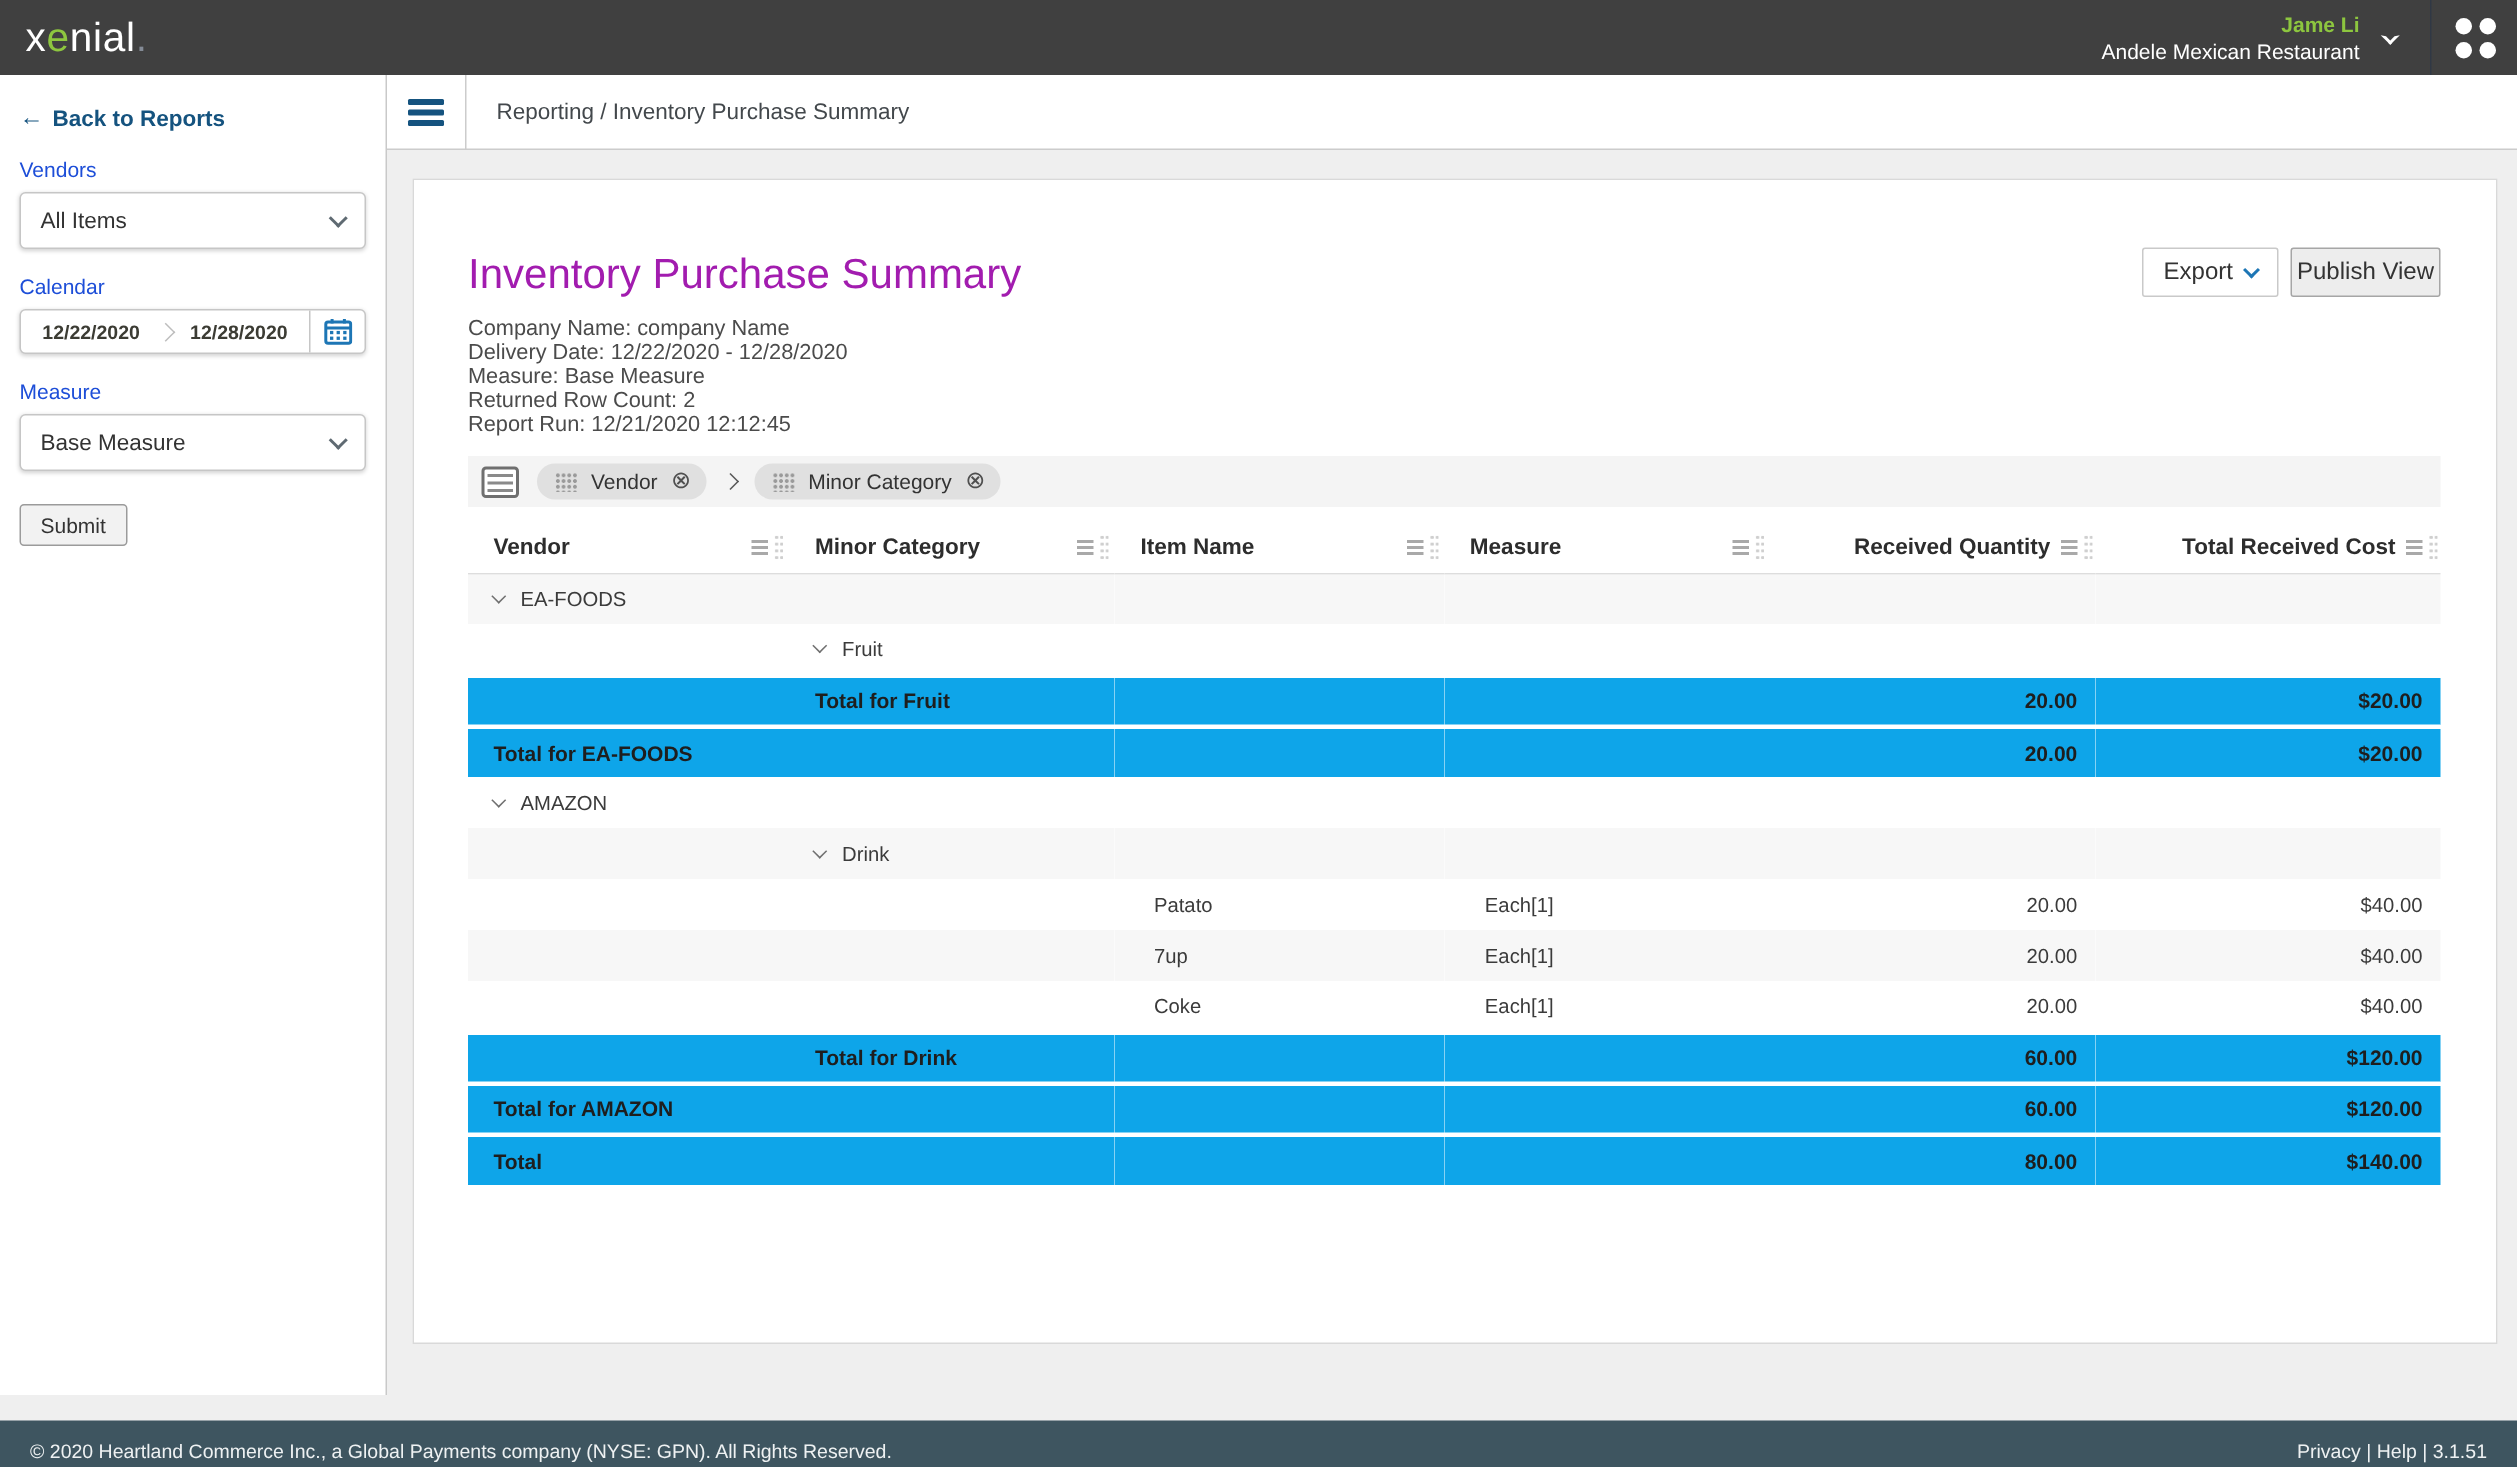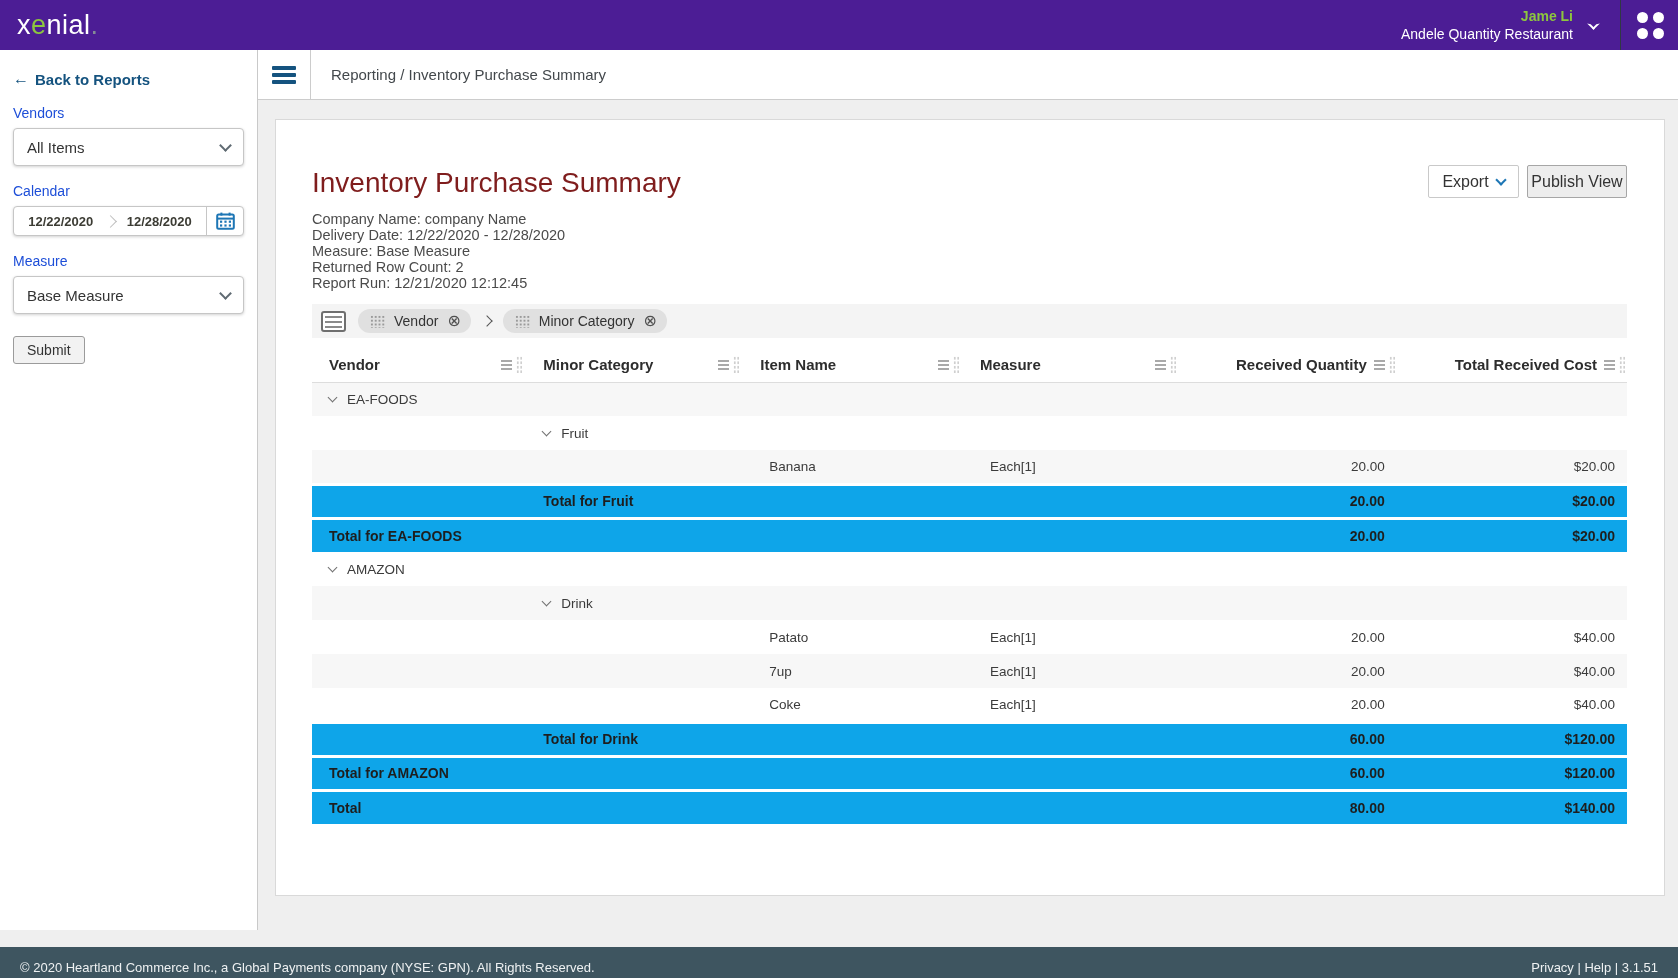--- a/index.html
+++ b/index.html
@@ -1,20 +1,20 @@
 <!DOCTYPE html>
 <html><head>
 <meta charset="utf-8">
 <style>
   * { margin:0; padding:0; box-sizing:border-box; }
   html,body { width:1678px; height:978px; overflow:hidden;
     font-family:"Liberation Sans", sans-serif; background:#efefef; }
 
   
-  .topbar { height:50px; background:#4c1d95; display:flex; align-items:center; padding:0 14px 0 17px; }
+  .topbar { height:50px; background:#404040; display:flex; align-items:center; padding:0 14px 0 17px; }
   .logo { font-size:27px; color:#fff; letter-spacing:.5px; cursor:pointer; }
   .logo .accent { color:#8dc63f; }
   .logo .logo-dot { color:#848b96; }
   .topbar-right { margin-left:auto; display:flex; align-items:center; }
   .user-block { text-align:right; line-height:1.3; margin-right:16px; cursor:pointer; }
   .user-name { color:#8dc63f; font-weight:bold; font-size:14px; }
   .user-loc { color:#fff; font-size:14px; }
   .chev { display:inline-block; border-style:solid; border-color:transparent; }
   .chev-user { width:9px; height:9px; border-right:2.5px solid #fff; border-bottom:2.5px solid #fff;
     transform:rotate(45deg); margin:-4px 22px 0 0; cursor:pointer; }
@@ -48,21 +48,21 @@
   .main { flex:1; display:flex; flex-direction:column; background:#efefef; min-width:0; }
   .crumbbar { height:50px; background:#fff; border-bottom:1px solid #ccc; display:flex; align-items:center; flex:none; }
   .burger-btn { width:53px; height:50px; border-right:1px solid #ccc; display:flex; flex-direction:column;
     align-items:center; justify-content:center; gap:3px; cursor:pointer; }
   .burger-btn i { width:24px; height:4px; background:#15537f; border-radius:1px; }
   .crumb-text { margin-left:20px; font-size:15px; color:#43484c; }
 
   .content { flex:1; padding:19px 13px 0 17px; }
   .card { background:#fff; border:1px solid #d9d9d9; height:777px; padding:48px 37px 0 36px; }
   .card-head { display:flex; justify-content:space-between; align-items:flex-start; }
-  .report-title { font-size:28px; line-height:30px; color:#7f1d1d; font-weight:400; }
+  .report-title { font-size:28px; line-height:30px; color:#a21caf; font-weight:400; }
   .head-buttons { display:flex; gap:8px; margin-top:-3px; }
   .btn { height:33px; font-size:16px; color:#333; border-radius:2px; display:flex; align-items:center;
     justify-content:center; cursor:pointer; }
   .btn-export { background:#fff; border:1px solid #c9c9c9; width:91px; gap:8px; }
   .chev-blue { width:8px; height:8px; border-right:2.2px solid #1d76b5; border-bottom:2.2px solid #1d76b5;
     transform:rotate(45deg); margin-top:-4px; }
   .btn-publish { background:#ededed; border:1px solid #a6a6a6; width:100px; }
 
   .report-meta { margin-top:13px; }
   .meta-line { font-size:14.5px; color:#4b4b4b; line-height:16px; }
@@ -115,21 +115,21 @@
   .footer-links span.link { cursor:pointer; }
 </style>
 </head>
 <body>
 
 <div class="topbar">
   <div class="logo"><span>x</span><span class="accent">e</span><span>nial</span><span class="logo-dot">.</span></div>
   <div class="topbar-right">
     <div class="user-block">
       <div class="user-name">Jame Li</div>
-      <div class="user-loc">Andele Quantity Restaurant</div>
+      <div class="user-loc">Andele Mexican Restaurant</div>
     </div>
     <i class="chev chev-user"></i>
     <div class="topbar-divider"></div>
     <div class="apps-btn">
         <i></i>
         <i></i>
         <i></i>
         <i></i>
       </div>
   </div>
@@ -319,28 +319,20 @@
                   <div class="cellflex">
                     <i class="row-chev"></i>
                     <span>Fruit</span>
                   </div>
                 </td>
                 <td></td>
                 <td></td>
                 <td></td>
                 <td></td>
               </tr>
-              <tr class="shade-gray">
-                <td></td>
-                <td></td>
-                <td class="item-name">Banana</td>
-                <td class="measure">Each[1]</td>
-                <td class="num">20.00</td>
-                <td class="num">$20.00</td>
-              </tr>
               <tr class="row-total">
                 <td></td>
                 <td>Total for Fruit</td>
                 <td></td>
                 <td></td>
                 <td class="num">20.00</td>
                 <td class="num">$20.00</td>
               </tr>
               <tr class="row-total">
                 <td>Total for EA-FOODS</td>

